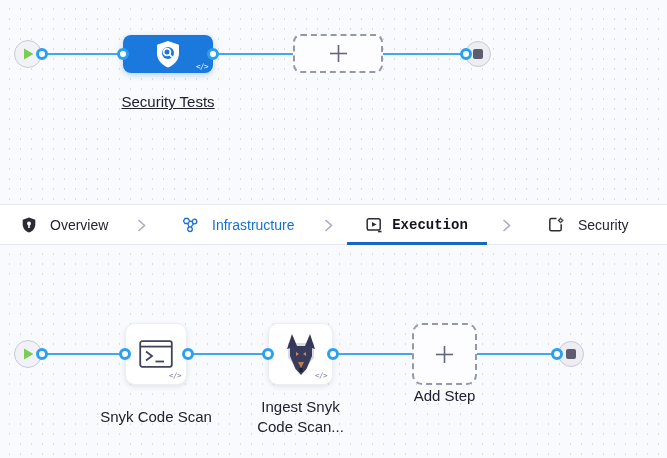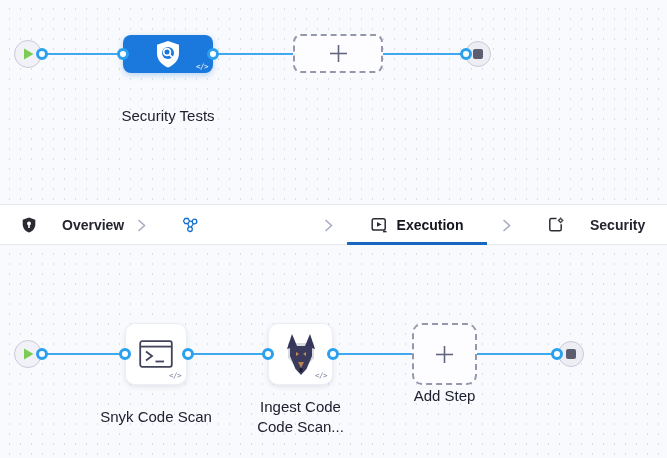--- a/index.html
+++ b/index.html
@@ -35,25 +35,25 @@
   .dashed-box{position:absolute;border:2px dashed #9597ac;border-radius:8px;background:#fdfdff;
     box-sizing:border-box;display:flex;align-items:center;justify-content:center;}
 
   .step-box{position:absolute;width:62px;height:62px;border-radius:10px;background:#fff;
     border:1px solid #eceef5;box-shadow:0 2px 5px rgba(40,41,61,.10);box-sizing:border-box;
     display:flex;align-items:center;justify-content:center;}
 
   
   #tabbar{position:absolute;top:204px;left:0;width:667px;height:41px;background:#fff;
     border-top:1px solid #e8eaf2;border-bottom:1px solid #e4e7ee;box-sizing:border-box;}
-  .tab{position:absolute;top:0;height:100%;display:flex;align-items:center;gap:26px;
-    font-size:14px;color:#24252e;font-weight:700;cursor:pointer;}
+  .tab{position:absolute;top:0;height:100%;display:flex;align-items:center;gap:14px;
+    font-size:14px;color:#24252e;font-weight:400;cursor:pointer;}
   .tab .lbl{white-space:nowrap;}
   #tab-infrastructure{color:#1670cf;}
-  #tab-execution{left:347px;width:140px;justify-content:center;gap:9px;font-weight:700;color:#14151d;}
+  #tab-execution{left:347px;width:140px;justify-content:center;gap:9px;font-weight:700;color:#14151d;font-family:Liberation Mono, monospace;}
   .underline{position:absolute;left:0;right:0;bottom:-1px;height:3px;background:#1766c2;}
   .sep{position:absolute;top:14px;}
 </style>
 </head>
 <body>
 
 <div id="app">
 
   <div id="canvas-top" class="canvas">
     <div class="connector" style="left:40px;top:53px;width:428px;"></div>
@@ -66,21 +66,21 @@
 
     <div class="stage-node">
       <svg width="26" height="29" viewBox="0 0 26 29">
         <path d="M13 1 L24 4.8 V13 C24 19.8 19.6 24.9 13 27.5 C6.4 24.9 2 19.8 2 13 V4.8 Z" fill="#ffffff"></path>
         <circle cx="13" cy="13" r="6" fill="#1b78dc"></circle>
         <circle cx="12" cy="12" r="3.4" fill="none" stroke="#ffffff" stroke-width="1.8"></circle>
         <line x1="14.6" y1="14.6" x2="17.6" y2="17.6" stroke="#ffffff" stroke-width="1.8" stroke-linecap="round"></line>
       </svg>
       <span class="code-toggle">&lt;/&gt;</span>
     </div>
-    <div class="node-label" style="left:98px;top:106px;width:140px;">Security Tests</div>
+    <div class="node-label" style="left:98px;top:92px;width:140px;text-decoration:underline;">Security Tests</div>
 
     <div class="dashed-box" style="left:293px;top:34px;width:90px;height:39px;">
       <svg width="19" height="19" viewBox="0 0 19 19">
         <line x1="9.5" y1="1" x2="9.5" y2="18" stroke="#63657e" stroke-width="1.6"></line>
         <line x1="1" y1="9.5" x2="18" y2="9.5" stroke="#63657e" stroke-width="1.6"></line>
       </svg>
     </div>
 
     <div class="round-node end-node" style="left:465px;top:41px;">
       <div class="stop-square"></div>
@@ -109,20 +109,21 @@
 
     <div class="tab" style="left:182px;" id="tab-infrastructure">
       <svg width="16" height="16" viewBox="0 0 16 16">
         <polygon points="1.5,4 3,1.5 6,1.5 7.5,4 6,6.5 3,6.5" fill="none" stroke="#1670cf" stroke-width="1.3"></polygon>
         <circle cx="12.5" cy="4.5" r="2.3" fill="none" stroke="#1670cf" stroke-width="1.3"></circle>
         <circle cx="8" cy="12.2" r="2.3" fill="none" stroke="#1670cf" stroke-width="1.3"></circle>
         <line x1="7.5" y1="4.2" x2="10.2" y2="4.4" stroke="#1670cf" stroke-width="1.2"></line>
         <line x1="5.6" y1="6.6" x2="7.2" y2="10.1" stroke="#1670cf" stroke-width="1.2"></line>
         <line x1="11.6" y1="6.6" x2="9" y2="10.2" stroke="#1670cf" stroke-width="1.2"></line>
       </svg>
+      <span class="lbl">Infrastructure</span>
     </div>
 
     <svg class="sep" style="left:324px;" width="9" height="13" viewBox="0 0 9 13">
       <polyline points="1.5,1 7.5,6.5 1.5,12" fill="none" stroke="#a9aec2" stroke-width="1.6"></polyline>
     </svg>
 
     <div class="tab" id="tab-execution">
       <svg width="17" height="16" viewBox="0 0 17 16">
         <rect x="1.2" y="1.8" width="13" height="11.2" rx="1.8" fill="none" stroke="#2b2d33" stroke-width="1.5"></rect>
         <polygon points="6,5 10.6,7.4 6,9.8" fill="#2b2d33"></polygon>
@@ -176,21 +177,21 @@
         <polygon points="27,2 22,14 32,17" fill="#35355c"></polygon>
         <polygon points="7,14 29,14 29,24 23.5,37 18,43 12.5,37 7,24" fill="#3a3a5c"></polygon>
         <polygon points="13,20 16,22 13,24" fill="#c98a53"></polygon>
         <polygon points="23,20 20,22 23,24" fill="#c98a53"></polygon>
         <polygon points="15,30 21,30 18,36" fill="#b9824e"></polygon>
         <rect x="16.5" y="36" width="3" height="4" fill="#1d1d33"></rect>
       </svg>
       <span class="code-toggle gray">&lt;/&gt;</span>
     </div>
     <div class="node-label" style="left:238px;top:152px;width:125px;">
-      <span>Ingest Code</span><br>
+      <span>Ingest Snyk</span><br>
       <span>Code Scan...</span>
     </div>
 
     <div class="dashed-box" style="left:412px;top:78px;width:65px;height:62px;border-radius:10px;">
       <svg width="19" height="19" viewBox="0 0 19 19">
         <line x1="9.5" y1="1" x2="9.5" y2="18" stroke="#63657e" stroke-width="1.6"></line>
         <line x1="1" y1="9.5" x2="18" y2="9.5" stroke="#63657e" stroke-width="1.6"></line>
       </svg>
     </div>
     <div class="node-label" style="left:394px;top:141px;width:101px;">Add Step</div>

